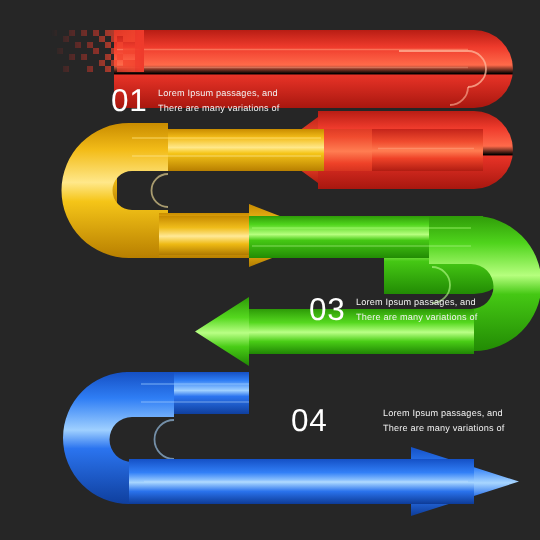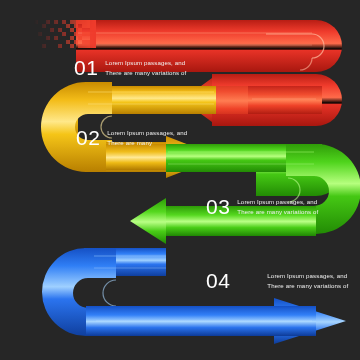--- a/index.html
+++ b/index.html
@@ -27,21 +27,21 @@
   .ln{
     color:#f2f2f2;
     font-size:6.1px;
     line-height:9.2px;
     white-space:nowrap;
     letter-spacing:.12px;
   }
   .step-01{left:58px;top:57px;}
   .step-02{left:60px;top:127px;}
   .step-03{left:190px;top:196px;justify-content:flex-end;}
-  .step-04{left:190px;top:270px;gap:30px;}
+  .step-04{left:178px;top:270px;gap:30px;}
 </style>
 </head>
 <body style="background: rgb(38, 38, 38);">
 
 <div id="stage">
 
   <svg id="art" viewBox="0 0 360 360">
     <defs>
 
       <linearGradient id="gRedV" x1="0" y1="0" x2="0" y2="1">
@@ -252,27 +252,20 @@
   <div class="txtlayer">
 
     <div class="step step-01">
       <div class="num">01</div>
       <div class="lines">
         <div class="ln">Lorem Ipsum passages, and</div>
         <div class="ln">There are many variations of</div>
       </div>
     </div>
 
-    <div class="step step-02">
-      <div class="num">02</div>
-      <div class="lines">
-        <div class="ln">Lorem Ipsum passages, and</div>
-        <div class="ln">There are many</div>
-      </div>
-    </div>
 
     <div class="step step-03">
       <div class="num">03</div>
       <div class="lines">
         <div class="ln">Lorem Ipsum passages, and</div>
         <div class="ln">There are many variations of</div>
       </div>
     </div>
 
     <div class="step step-04">

